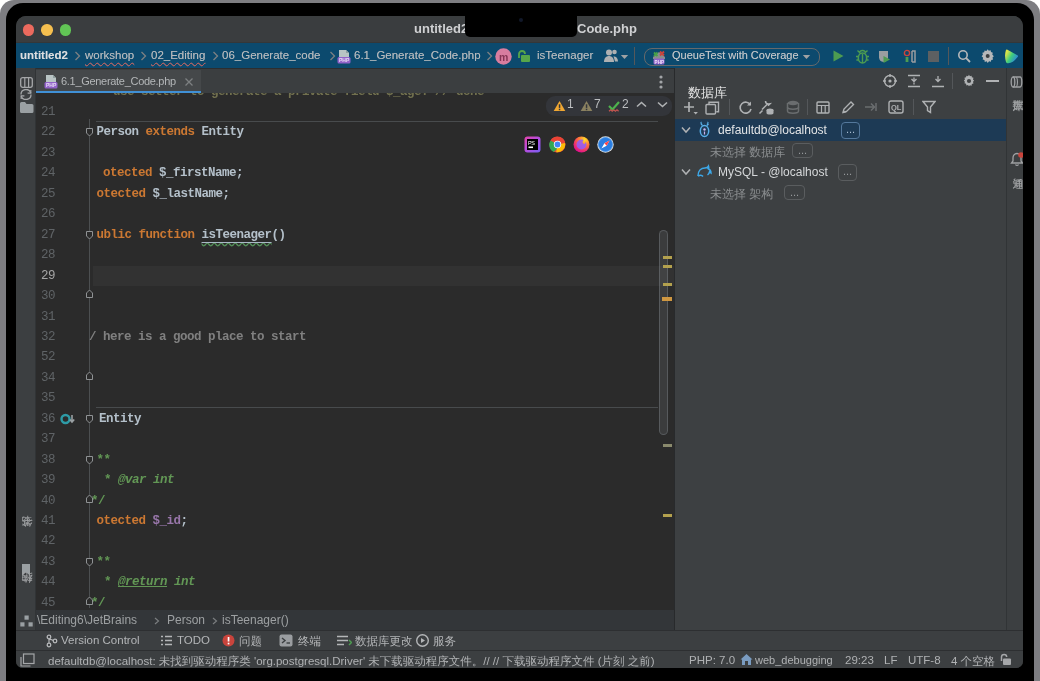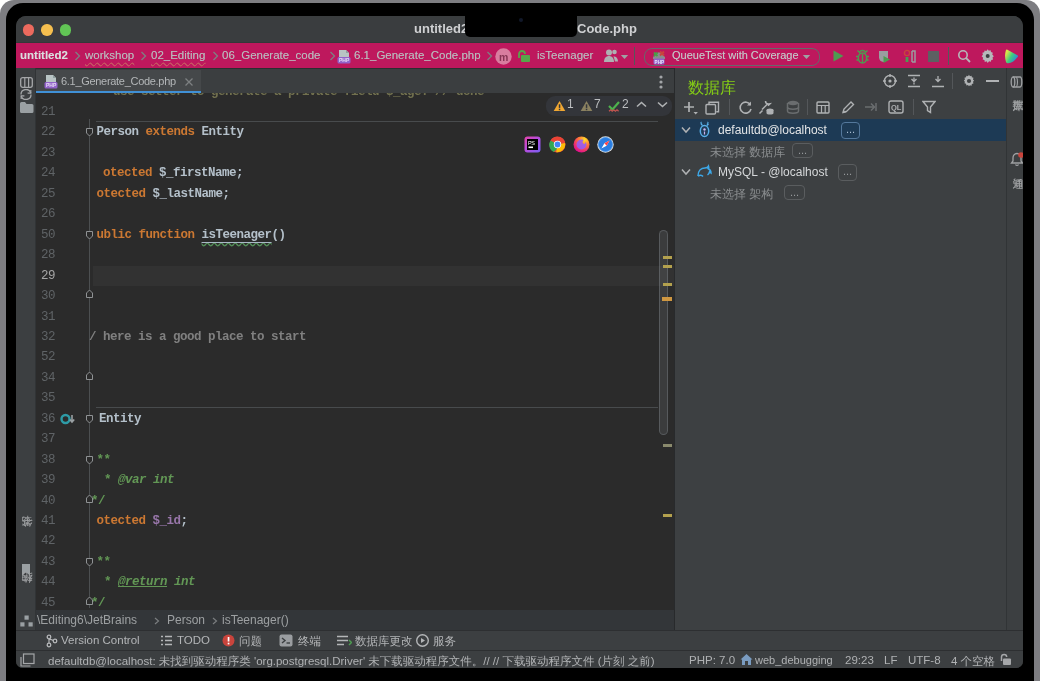--- a/index.html
+++ b/index.html
@@ -8,21 +8,21 @@
 #bezelg{position:absolute;left:0;top:0;width:1040px;height:681px;background:#7d7d81;border-radius:14px 14px 0 0}
 #bezelb{position:absolute;left:6px;top:3px;width:1028px;height:678px;background:#000;border-radius:17px 17px 0 0}
 #win{position:absolute;left:16px;top:16px;width:1007px;height:652px;background:#3c3f41;border-radius:10px 10px 7px 7px;overflow:hidden}
 
 #titlebar{position:absolute;left:0;top:0;width:100%;height:26px;background:#3a3d3f}
 .tl{position:absolute;top:8px;width:11.5px;height:11.5px;border-radius:50%}
 #title-l,#title-r{position:absolute;top:5px;font-size:13px;font-weight:bold;color:#cfd0d2;white-space:pre}
 #notch{position:absolute;left:449px;top:0;width:112px;height:20.5px;background:#000;border-radius:0 0 5px 5px;z-index:5}
 #cam{position:absolute;left:54px;top:2px;width:4px;height:4px;border-radius:50%;background:#11182a}
 
-#navbar{position:absolute;left:0;top:26px;width:100%;height:26px;background:#be185d;border-top:1px solid #343739;font-size:11.5px;color:#b8babc}
+#navbar{position:absolute;left:0;top:26px;width:100%;height:26px;background:#0c4a6e;border-top:1px solid #343739;font-size:11.5px;color:#b8babc}
 #navbar .bc{position:absolute;top:6px;white-space:pre;text-shadow:0 0 0.5px rgba(200,205,210,0.5)}
 .wavy{text-decoration:underline wavy #c75450;text-decoration-thickness:1px;text-underline-offset:3px}
 
 #lstripe{position:absolute;left:0;top:52px;width:20px;height:562px;background:#3c3f41;border-right:1px solid #313436}
 #rstripe{position:absolute;left:990px;top:52px;width:17px;height:562px;background:#3c3f41;border-left:1px solid #313436}
 #tabbar{position:absolute;left:20px;top:52px;width:638px;height:25px;background:#3b3e40;border-top:1px solid #2c2e30}
 #tab{position:absolute;left:0;top:1px;width:165px;height:24px;background:#45484a}
 #tabline{position:absolute;left:0;top:22px;width:165px;height:3.5px;background:#4090d6}
 #editor{position:absolute;left:20px;top:77px;width:638px;height:517px;background:#2b2b2b;overflow:hidden;font-family:"Liberation Mono",monospace;font-size:12.5px;letter-spacing:-0.5px}
 .ln{position:absolute;left:0;width:19px;text-align:right;color:#5f6366;height:20px;line-height:20px}
@@ -198,21 +198,21 @@
     <div class="abs" style="left:56.5px;top:172.6px;width:581px;height:20.5px;background:#323232"></div>
 
     <div class="cl" style="left:77px;top:-11.4px;color:#72714f;text-decoration:line-through">use setter to generate a private field $_age. // done</div>
 
     <div class="ln" style="top:9px">21</div>
     <div class="ln" style="top:29.4px">22</div>
     <div class="ln" style="top:49.9px">23</div>
     <div class="ln" style="top:70.3px">24</div>
     <div class="ln" style="top:90.8px">25</div>
     <div class="ln" style="top:111.2px">26</div>
-    <div class="ln" style="top:131.7px">50</div>
+    <div class="ln" style="top:131.7px">27</div>
     <div class="ln" style="top:152.1px">28</div>
     <div class="ln" style="top:172.6px;color:#a5a5a5">29</div>
     <div class="ln" style="top:193px">30</div>
     <div class="ln" style="top:213.5px">31</div>
     <div class="ln" style="top:233.9px">32</div>
     <div class="ln" style="top:254.4px">52</div>
     <div class="ln" style="top:274.8px">34</div>
     <div class="ln" style="top:295.3px">35</div>
     <div class="ln" style="top:315.7px">36</div>
     <div class="ln" style="top:336.2px">37</div>
@@ -358,21 +358,21 @@
       </svg>
     <div class="abs" style="left:131px;top:3px">Person</div>
     <svg class="abs" style="left:176px;top:7px" width="6" height="8">
         <path d="M1 1L4.5 4L1 7" fill="none" stroke="#7a7d7f" stroke-width="1.2"></path>
       </svg>
     <div class="abs" style="left:186px;top:3px">isTeenager()</div>
   </div>
   <div id="divider"></div>
   <div id="panel">
 
-    <div class="abs" style="left:13px;top:10px;font-size:16px;color:#84cc16">数据库</div>
+    <div class="abs" style="left:13px;top:16px;font-size:13px;color:#e5e5e5">数据库</div>
     <svg class="abs" style="left:208px;top:6px" width="14" height="14">
         <circle cx="7" cy="7" r="5.5" fill="none" stroke="#b0b2b4" stroke-width="1.4"></circle>
         <circle cx="7" cy="7" r="1.6" fill="#b0b2b4"></circle>
         <path d="M7 0v3M7 11v3M0 7h3M11 7h3" stroke="#b0b2b4" stroke-width="1.4"></path>
       </svg>
     <svg class="abs" style="left:232px;top:6px" width="14" height="14">
         <path d="M1 1.5h12M1 12.5h12" stroke="#b0b2b4" stroke-width="1.4"></path>
         <path d="M7 3.5v3M4.5 5l2.5 2.5L9.5 5" fill="none" stroke="#b0b2b4" stroke-width="1.3"></path>
         <path d="M7 10.5v-2" stroke="#b0b2b4" stroke-width="1.3"></path>
       </svg>

